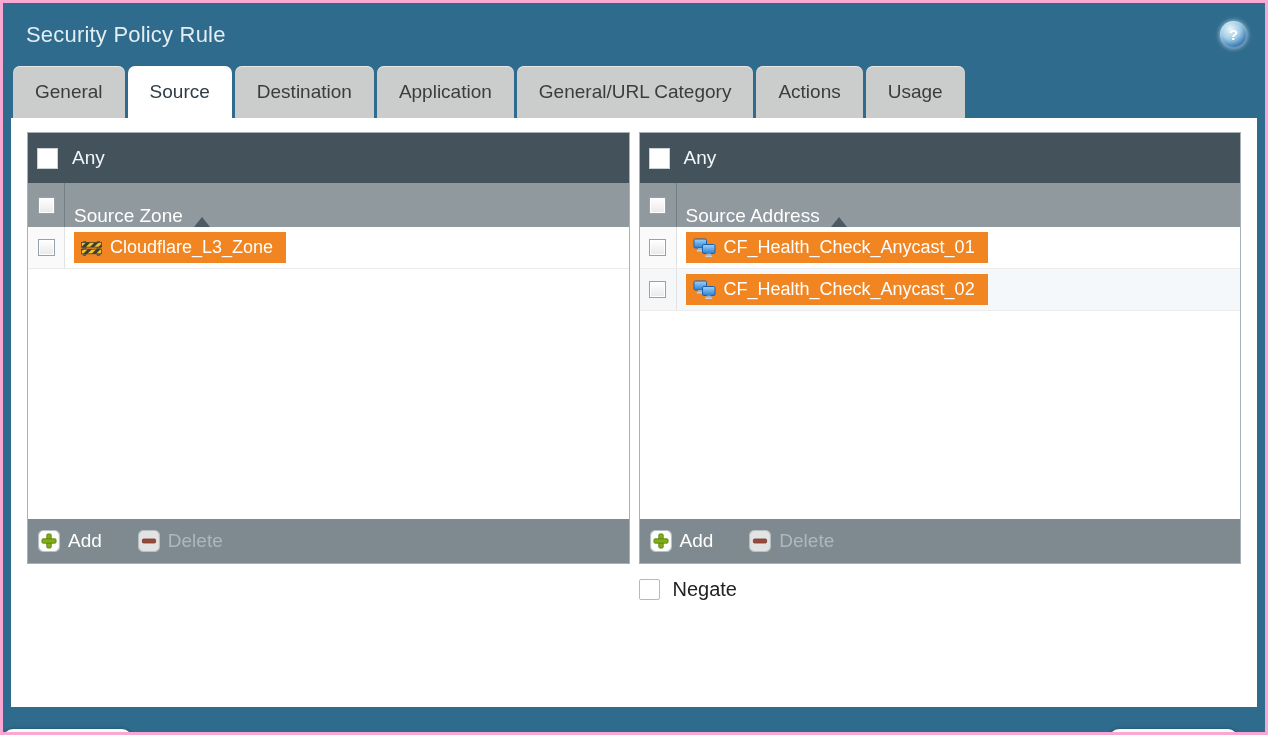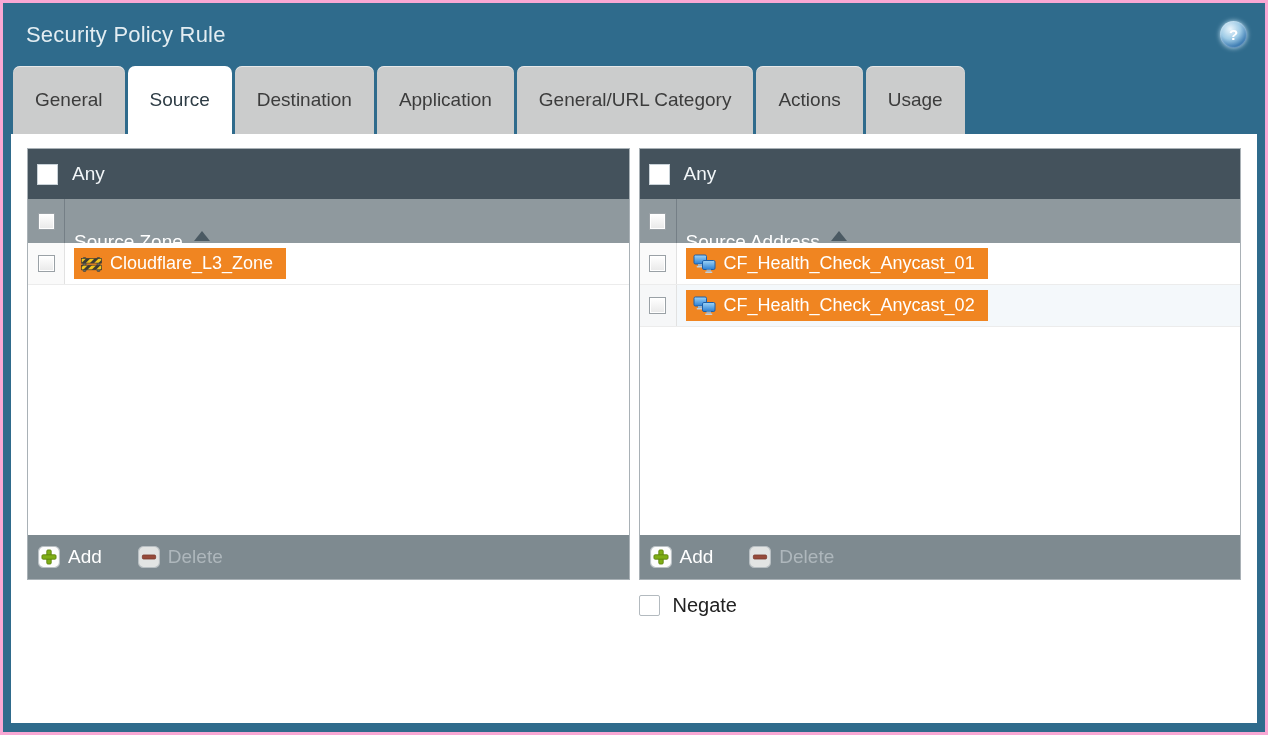--- a/index.html
+++ b/index.html
@@ -30,21 +30,21 @@
     box-shadow: 0 0 5px rgba(205,233,250,.9), inset 0 0 2px rgba(255,255,255,.8);
     display: flex; align-items: center; justify-content: center;
     color: #ffffff; font-size: 15px; font-weight: bold;
     cursor: pointer; user-select: none;
   }
 
   
   .tabs {
     display: flex; gap: 3px;
     padding-left: 10px;
-    height: 68px;
+    height: 52px;
   }
   .tab {
     background: #cbcccc;
     color: #3c3c3c;
     border-radius: 7px 7px 0 0;
     padding: 0 22px;
     display: flex; align-items: center;
     font-size: 19px;
     cursor: pointer;
     box-shadow: inset 0 1px 0 rgba(255,255,255,.55);
@@ -90,23 +90,22 @@
     display: flex; align-items: stretch;
     color: #ffffff; font-size: 19px;
     cursor: pointer;
   }
   .cb-cell {
     width: 37px; flex: 0 0 37px;
     display: flex; align-items: center; justify-content: center;
     border-right: 1px solid rgba(70,80,88,.35);
   }
   .col-label-wrap {
-    display: flex; align-items: flex-start; gap: 11px;
+    display: flex; align-items: flex-end; gap: 11px;
     padding-left: 9px;
-    margin-top: 32px;
   }
   .sort-asc-icon {
     width: 0; height: 0;
     border-left: 8px solid transparent;
     border-right: 8px solid transparent;
     border-bottom: 10px solid #4b5a63;
   }
   .rows { flex: 1; background: #ffffff; overflow: hidden; }
   .row {
     height: 42px;

